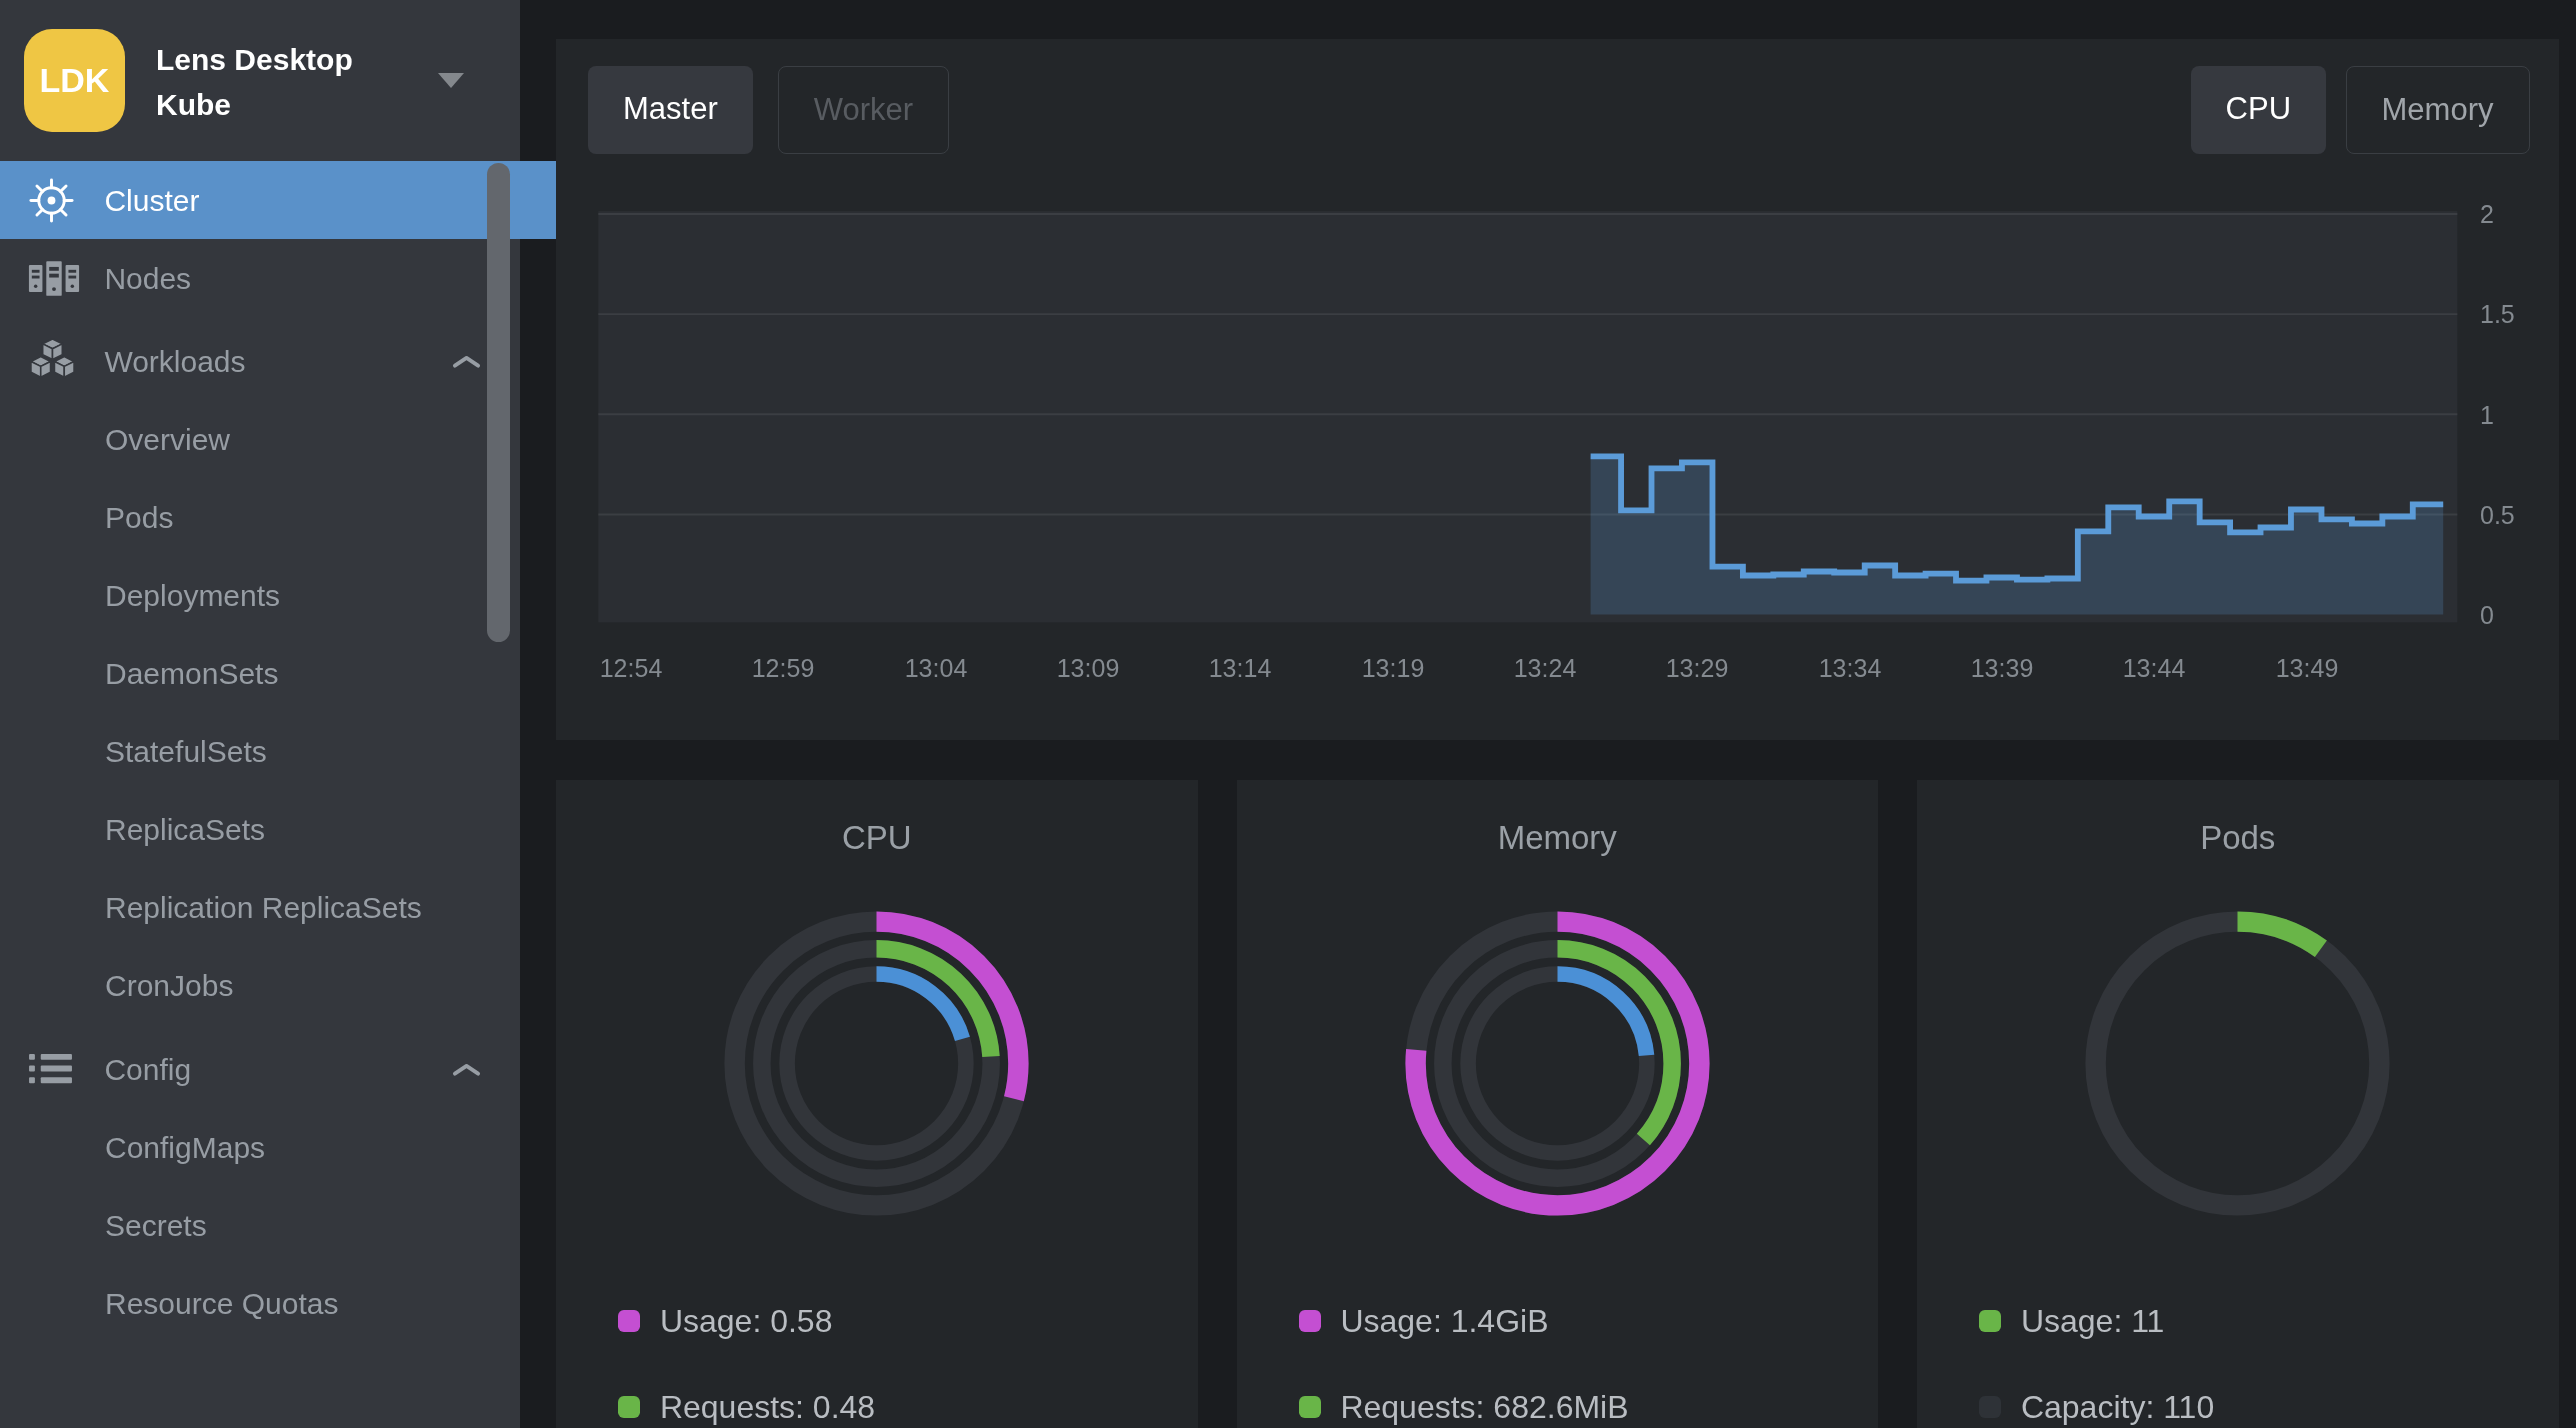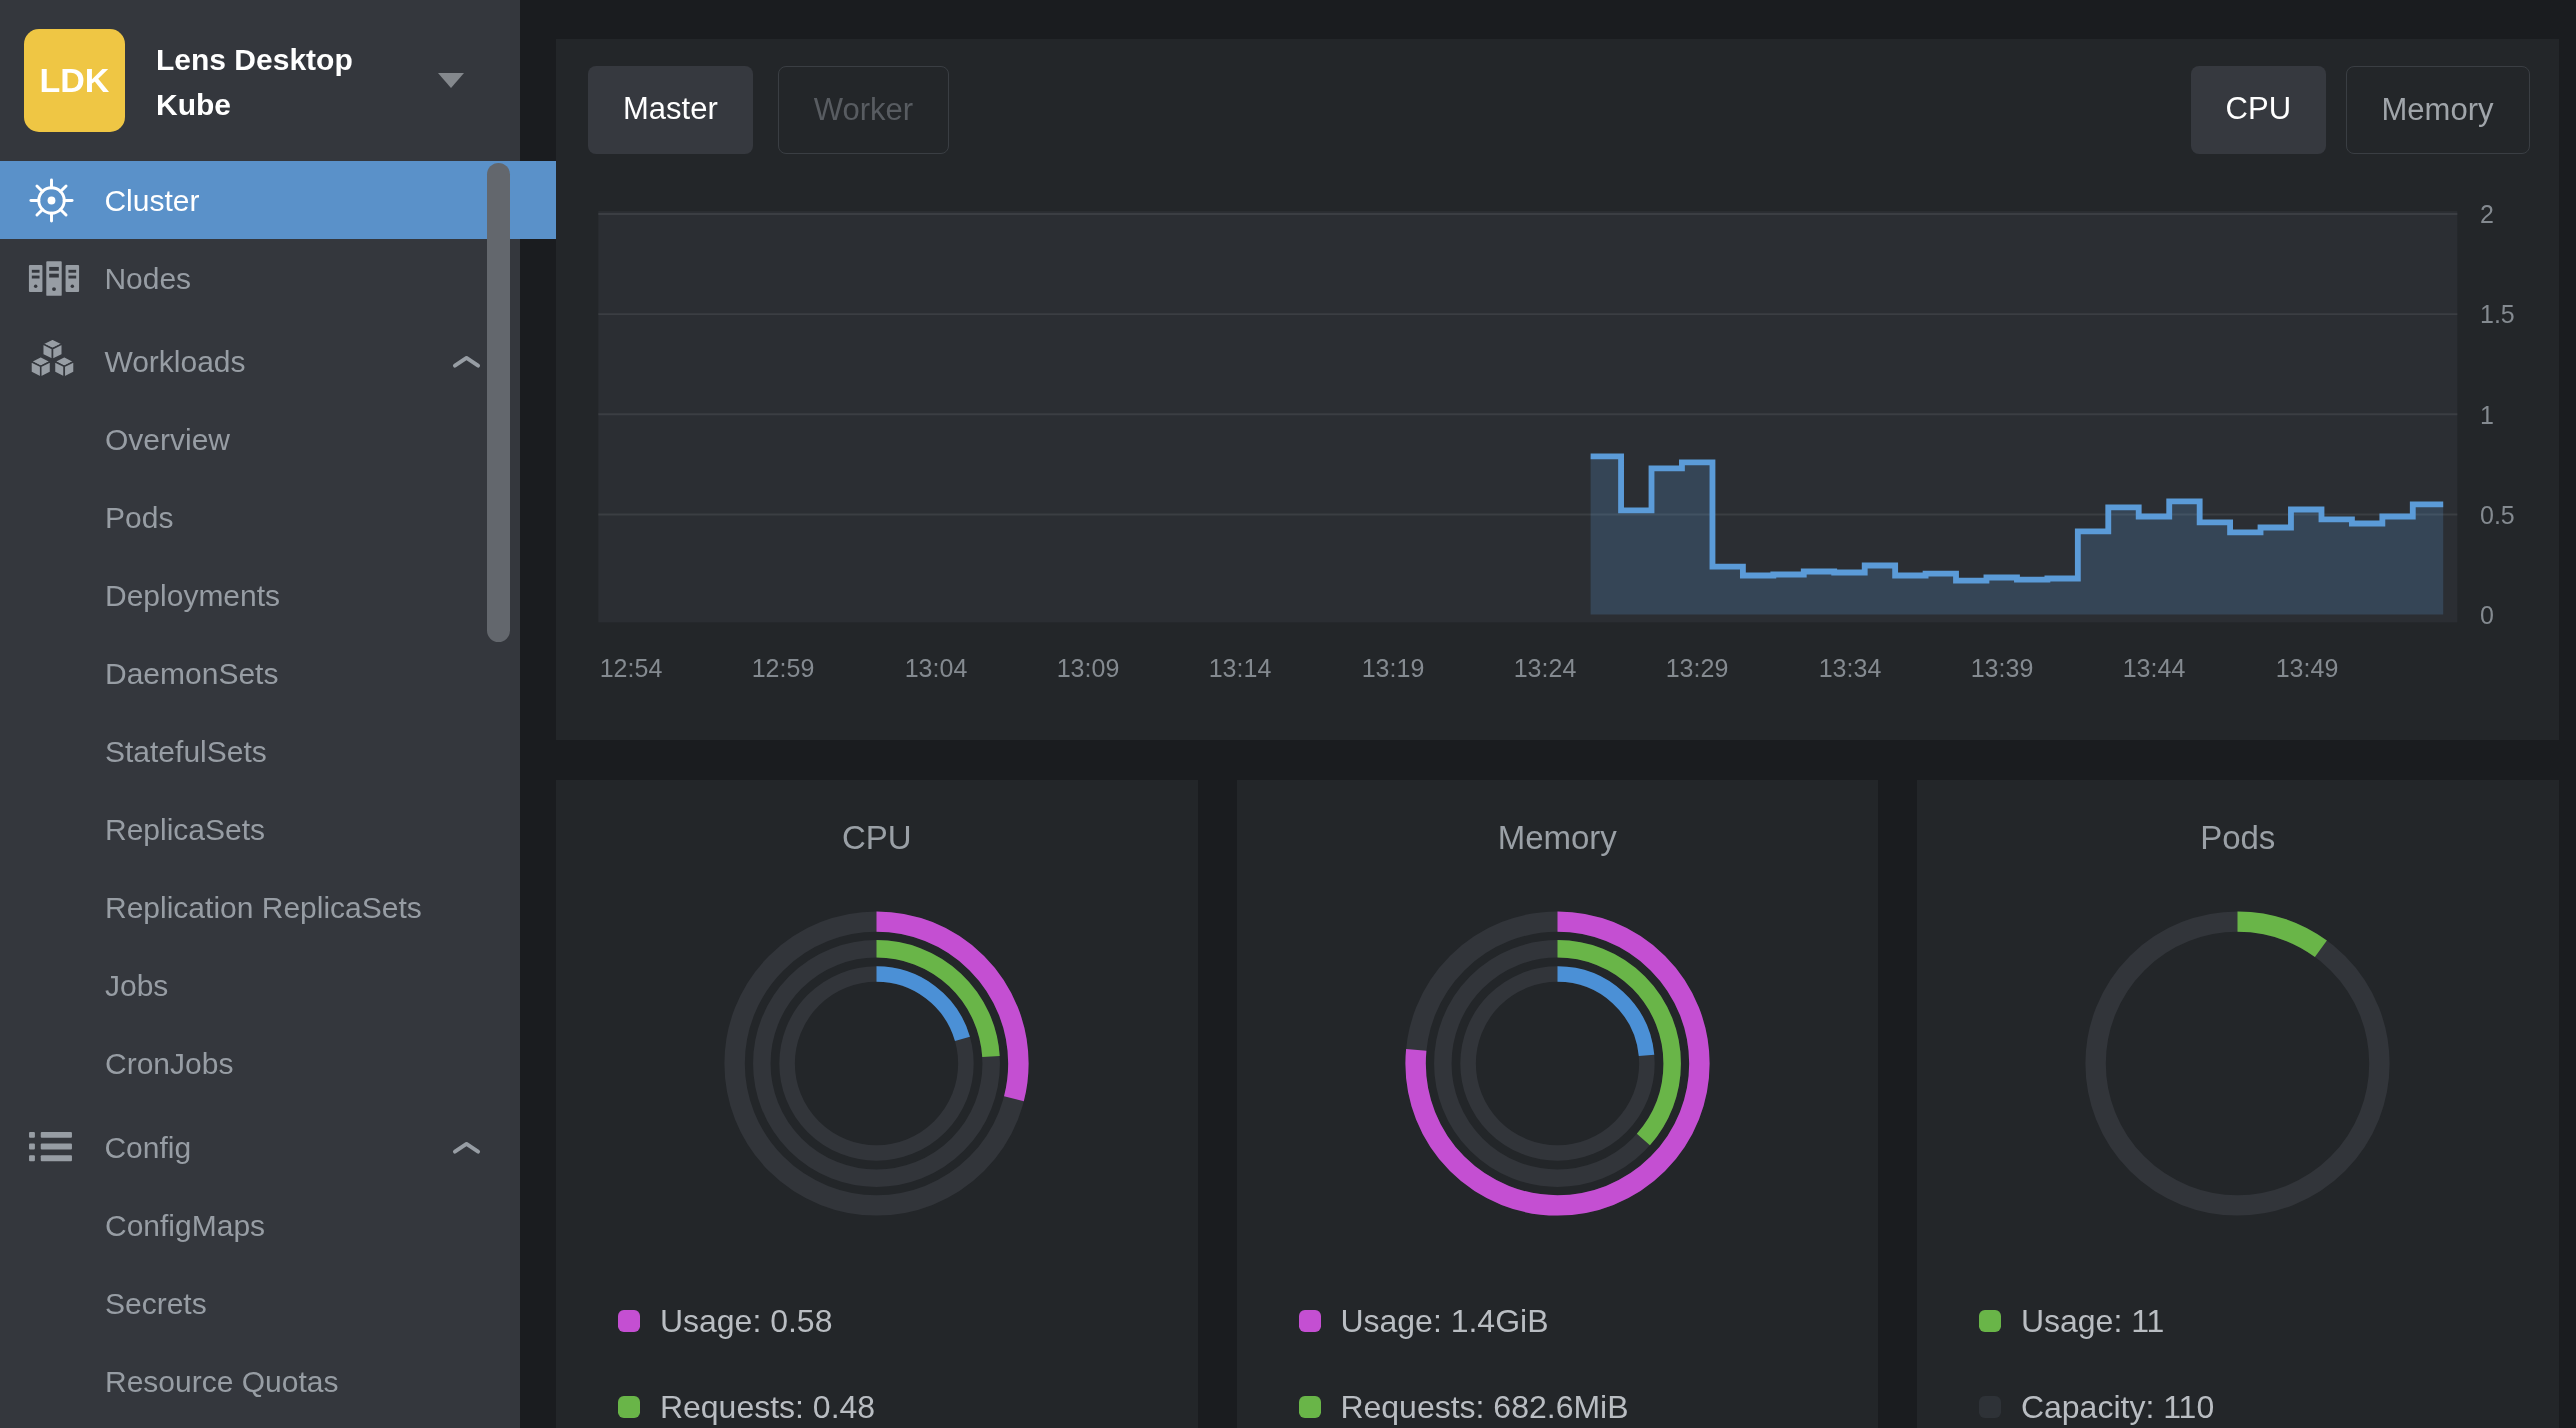--- a/index.html
+++ b/index.html
@@ -3,21 +3,21 @@
 <meta charset="utf-8">
 <style>
   * { margin:0; padding:0; box-sizing:border-box; }
   html,body { width:2576px; height:1428px; overflow:hidden; background:#1a1c1f;
               font-family:"Liberation Sans","DejaVu Sans",sans-serif; }
 
   
   .sidebar { position:absolute; left:0; top:0; width:520px; height:1428px;
              background:#34373d; }
   .sb-header { display:flex; align-items:flex-start; padding:29px 19.5px 23px 24px; position:relative; }
-  .logo { width:101px; height:103px; border-radius:15px; background:#efc644;
+  .logo { width:101px; height:103px; border-radius:28px; background:#efc644;
           display:flex; align-items:center; justify-content:center;
           color:#ffffff; font-size:34px; font-weight:bold; flex:0 0 auto; }
   .app-title { margin-left:31px; margin-top:7.8px; color:#ffffff; font-size:30px;
                font-weight:bold; line-height:45px; width:243px; }
   .hdr-chevron { position:absolute; right:56px; top:73px; width:0; height:0;
                  border-left:13.6px solid transparent; border-right:13.6px solid transparent;
                  border-top:15.6px solid #84888d; }
   .sb-nav { position:absolute; top:161px; left:0; right:0; }
   .sb-item { display:flex; align-items:center; min-height:78px; padding:0 39px 0 27px;
              color:#979da4; font-size:30px; cursor:pointer; }
@@ -152,23 +152,20 @@
         <span class="sb-label">DaemonSets</span>
       </div>
       <div class="sb-item child">
         <span class="sb-label">StatefulSets</span>
       </div>
       <div class="sb-item child">
         <span class="sb-label">ReplicaSets</span>
       </div>
       <div class="sb-item child">
         <span class="sb-label">Replication ReplicaSets</span>
-      </div>
-      <div class="sb-item child">
-        <span class="sb-label">Jobs</span>
       </div>
       <div class="sb-item child">
         <span class="sb-label">CronJobs</span>
       </div>
       <div class="sb-item group">
         <span class="sb-icon">
           <svg width="47" height="39" viewBox="0 0 48 40">
             <g fill="#979da4">
               <rect x="2" y="4" width="6" height="6" rx="1"></rect>
               <rect x="14" y="4" width="32" height="6" rx="1"></rect>

